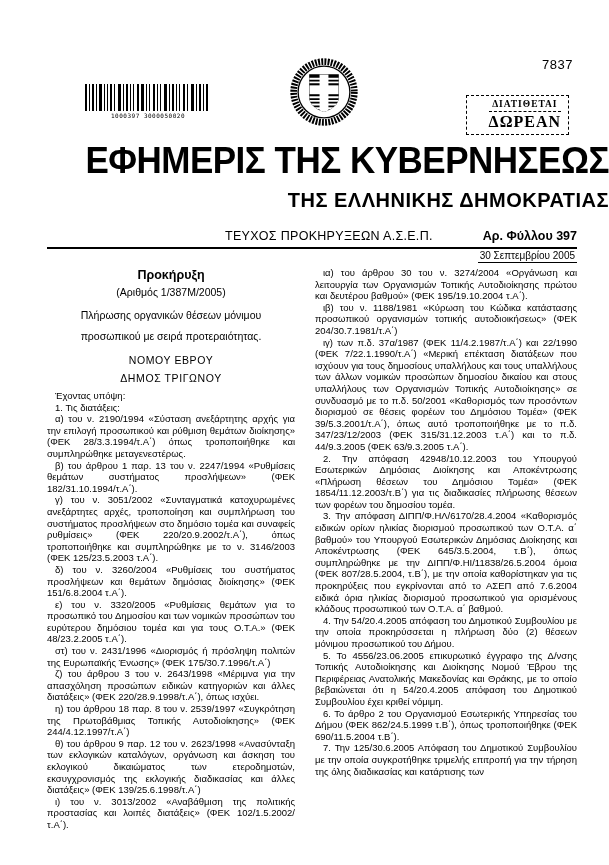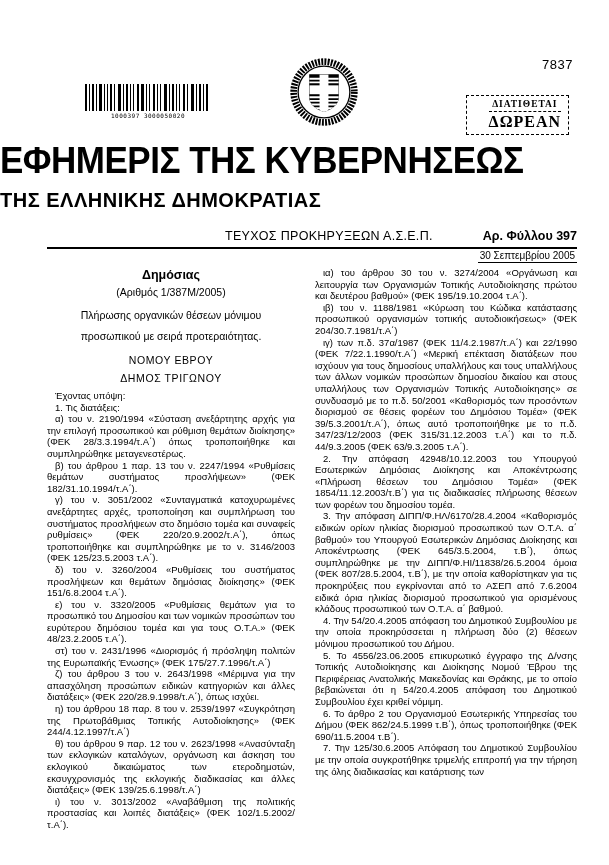--- a/index.html
+++ b/index.html
@@ -12,21 +12,21 @@
   .barcode-wrap{position:absolute;left:85px;top:84px;width:126px;text-align:center;}
   .barcode-wrap svg{display:block;}
   .barcode-text{font-size:6px;letter-spacing:.5px;margin-top:1px;font-family:"DejaVu Sans Mono",monospace;}
   .emblem{position:absolute;left:287px;top:54px;width:74px;height:76px;}
   .free-box{position:absolute;right:40px;top:95px;border:1.6px dashed #000;
             text-align:center;padding:2px 7px 3px 22px;font-family:"Liberation Serif",serif;}
   .free-box .l1{font-size:9.5px;font-weight:bold;letter-spacing:1px;border-bottom:1.4px dashed #000;
                 padding:1px 2px 2px 2px;}
   .free-box .l2{font-size:16px;font-weight:bold;letter-spacing:1px;padding-top:1px;}
 
-  .masthead{position:absolute;top:140px;left:0;width:100%;text-align:left;}
+  .masthead{position:absolute;top:140px;left:0;width:100%;text-align:right;}
   .masthead .title{font-size:35px;font-weight:bold;letter-spacing:-.5px;transform:scaleY(1.08);
                    white-space:nowrap;}
   .masthead .subtitle{font-size:20px;font-weight:bold;margin-top:9px;letter-spacing:.5px;}
 
   .issue-line{position:absolute;top:229px;left:47px;right:32px;height:16px;}
   .issue-type{position:absolute;left:178px;font-size:12.5px;font-weight:normal;letter-spacing:.3px;}
   .issue-no{position:absolute;right:0;font-size:12.5px;font-weight:bold;}
   .head-rule{position:absolute;top:247px;left:47px;right:32px;border-top:2px solid #000;}
   .date-line{position:absolute;top:250px;right:32px;font-size:10px;
              border-bottom:1.2px solid #000;padding:0 2px 1px 2px;}
@@ -132,35 +132,35 @@
     <span class="issue-no">Αρ. Φύλλου  397</span>
   </div>
   <div class="head-rule"></div>
   <div class="date-line">30 Σεπτεμβρίου 2005</div>
 </div>
 
 <div class="columns">
 
   <div class="col-left">
     <div class="notice-head">
-      <div class="nh-title">Δημόσιας</div>
+      <div class="nh-title">Προκήρυξη</div>
       <div class="nh-num">(Αριθμός 1/387Μ/2005)</div>
       <div class="nh-subject">Πλήρωσης οργανικών θέσεων μόνιμου προσωπικού με σειρά προτεραιότητας.</div>
       <div class="nh-org">ΝΟΜΟΥ ΕΒΡΟΥ</div>
       <div class="nh-org">ΔΗΜΟΣ ΤΡΙΓΩΝΟΥ</div>
     </div>
     <div>
         <p class="body-par">Έχοντας υπόψη:</p>
         <p class="body-par">1. Τις διατάξεις:</p>
         <p class="body-par">α) του ν. 2190/1994 «Σύσταση ανεξάρτητης αρχής για την επιλογή προσωπικού και ρύθμιση θεμάτων διοίκησης» (ΦΕΚ 28/3.3.1994/τ.Α΄) όπως τροποποιήθηκε και συμπληρώθηκε μεταγενεστέρως.</p>
         <p class="body-par">β) του άρθρου 1 παρ. 13 του ν. 2247/1994 «Ρυθμίσεις θεμάτων συστήματος προσλήψεων» (ΦΕΚ 182/31.10.1994/τ.Α΄).</p>
         <p class="body-par">γ) του ν. 3051/2002 «Συνταγματικά κατοχυρωμένες ανεξάρτητες αρχές, τροποποίηση και συμπλήρωση του συστήματος προσλήψεων στο δημόσιο τομέα και συναφείς ρυθμίσεις» (ΦΕΚ 220/20.9.2002/τ.Α΄), όπως τροποποιήθηκε και συμπληρώθηκε με το ν. 3146/2003 (ΦΕΚ 125/23.5.2003 τ.Α΄).</p>
         <p class="body-par">δ) του ν. 3260/2004 «Ρυθμίσεις του συστήματος προσλήψεων και θεμάτων δημόσιας διοίκησης» (ΦΕΚ 151/6.8.2004 τ.Α΄).</p>
         <p class="body-par">ε) του ν. 3320/2005 «Ρυθμίσεις θεμάτων για το προσωπικό του Δημοσίου και των νομικών προσώπων του ευρύτερου δημόσιου τομέα και για τους Ο.Τ.Α.» (ΦΕΚ 48/23.2.2005 τ.Α΄).</p>
-        <p class="body-par">στ) του ν. 2431/1996 «Διορισμός ή πρόσληψη πολιτών της Ευρωπαϊκής Ένωσης» (ΦΕΚ 175/27.7.1996/τ.Α΄)</p>
+        <p class="body-par">στ) του ν. 2431/1996 «Διορισμός ή πρόσληψη πολιτών της Ευρωπαϊκής Ένωσης» (ΦΕΚ 175/30.7.1996/τ.Α΄)</p>
         <p class="body-par">ζ) του άρθρου 3 του ν. 2643/1998 «Μέριμνα για την απασχόληση προσώπων ειδικών κατηγοριών και άλλες διατάξεις» (ΦΕΚ 220/28.9.1998/τ.Α΄), όπως ισχύει.</p>
         <p class="body-par">η) του άρθρου 18 παρ. 8 του ν. 2539/1997 «Συγκρότηση της Πρωτοβάθμιας Τοπικής Αυτοδιοίκησης» (ΦΕΚ 244/4.12.1997/τ.Α΄)</p>
         <p class="body-par">θ) του άρθρου 9 παρ. 12 του ν. 2623/1998 «Ανασύνταξη των εκλογικών καταλόγων, οργάνωση και άσκηση του εκλογικού δικαιώματος των ετεροδημοτών, εκσυγχρονισμός της εκλογικής διαδικασίας και άλλες διατάξεις» (ΦΕΚ 139/25.6.1998/τ.Α΄)</p>
         <p class="body-par">ι) του ν. 3013/2002 «Αναβάθμιση της πολιτικής προστασίας και λοιπές διατάξεις» (ΦΕΚ 102/1.5.2002/τ.Α΄).</p>
       </div>
   </div>
 
   <div class="col-right">
     <div>
         <p class="body-par">ια) του άρθρου 30 του ν. 3274/2004 «Οργάνωση και λειτουργία των Οργανισμών Τοπικής Αυτοδιοίκησης πρώτου και δευτέρου βαθμού» (ΦΕΚ 195/19.10.2004 τ.Α΄).</p>

